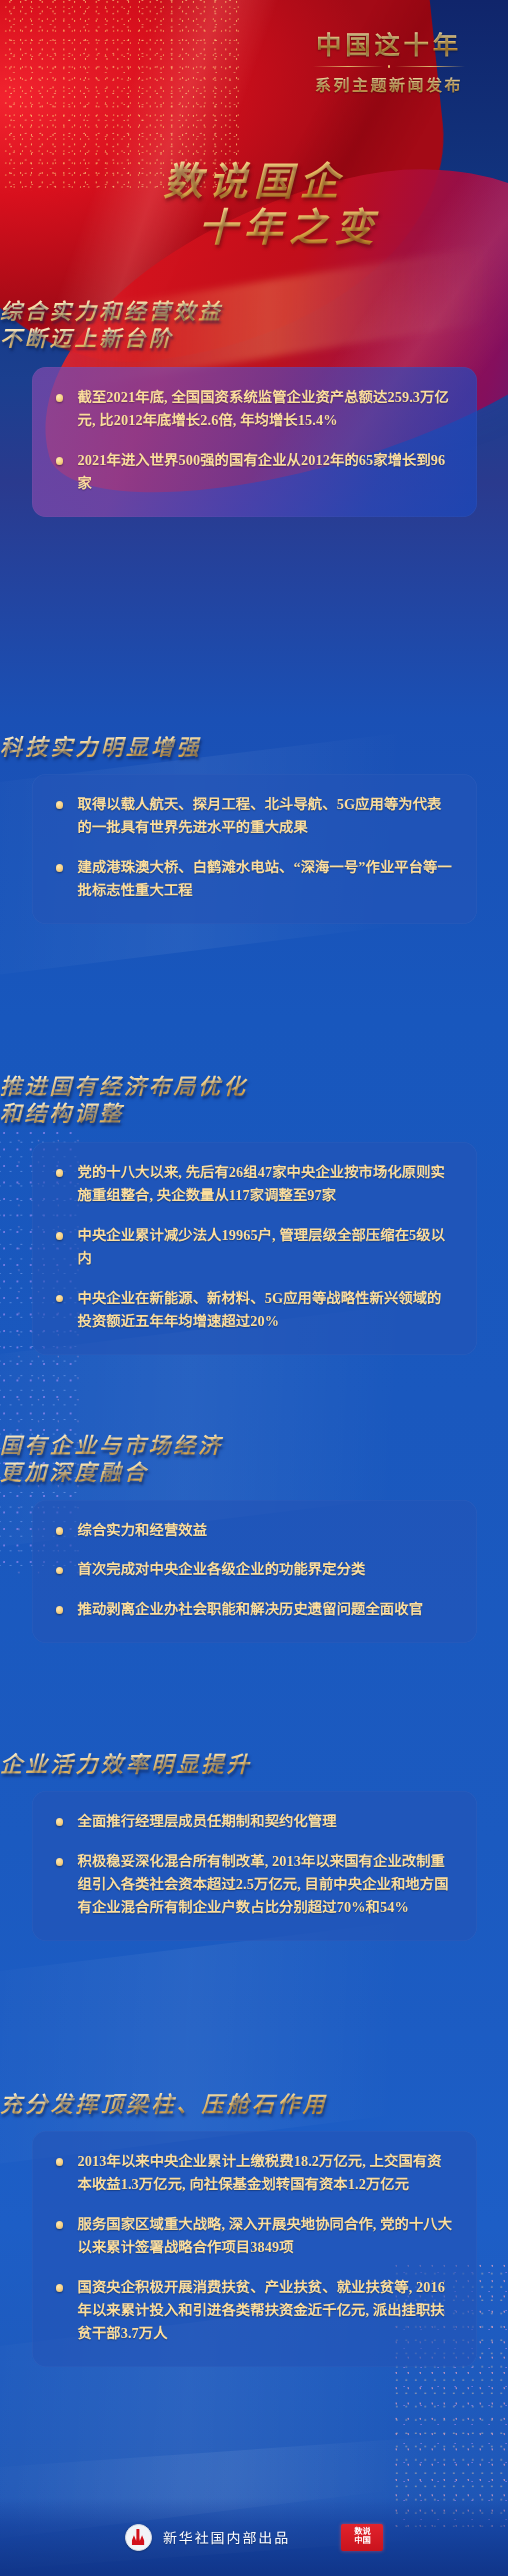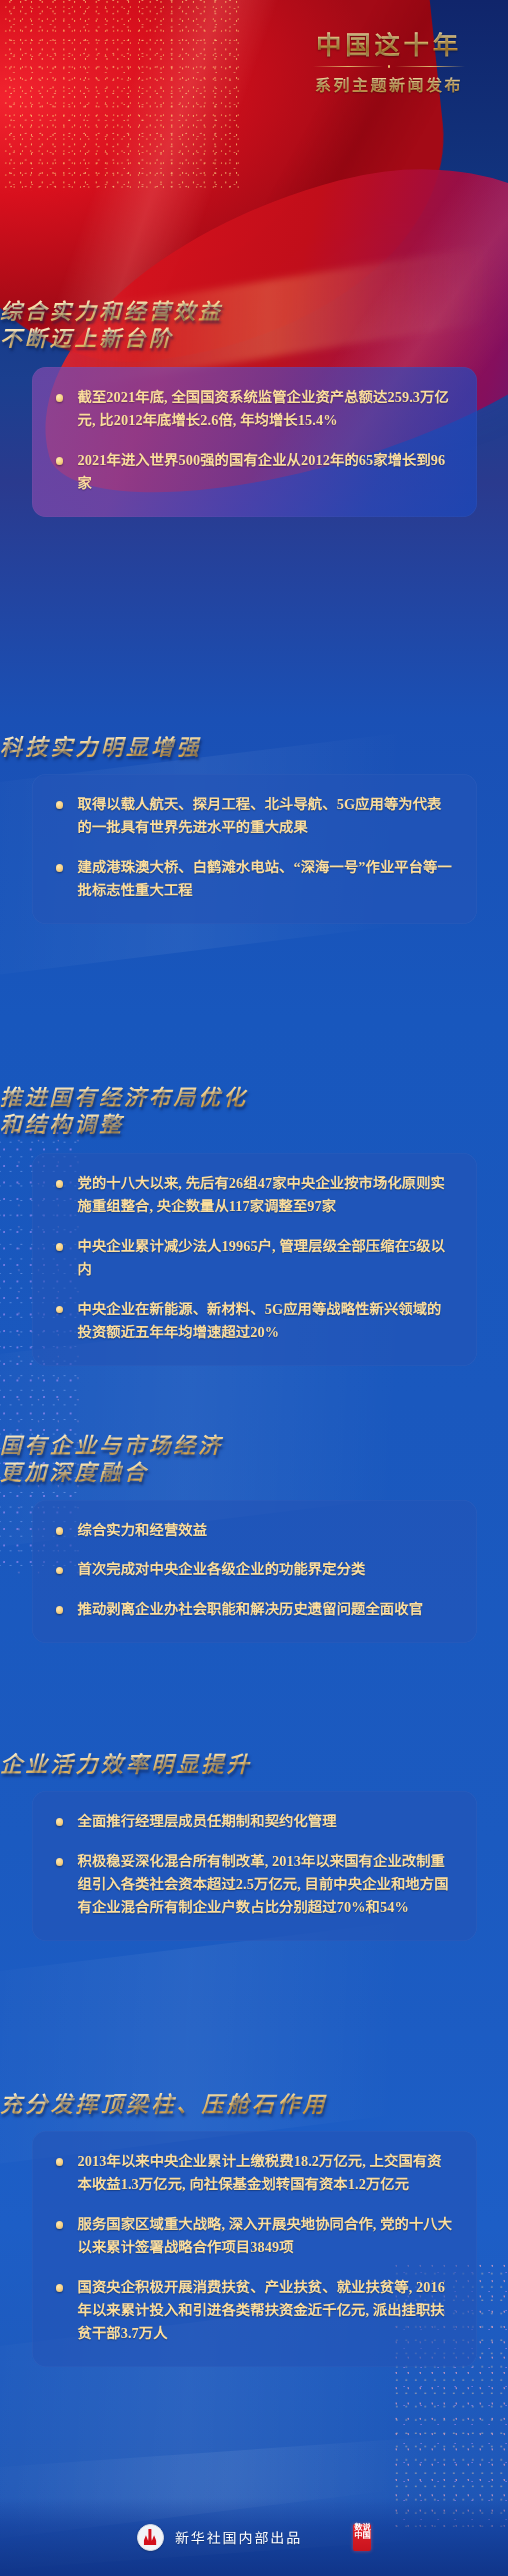--- a/index.html
+++ b/index.html
@@ -269,25 +269,25 @@
     transform: translateX(-50%);
     width: 12.7px; height: 11.4px; background: #d3101b;
     clip-path: polygon(0 62%, 18% 10%, 36% 62%, 50% 0, 64% 62%, 82% 10%, 100% 62%, 100% 100%, 0 100%);
   }
   .footer-text {
     font-family: "Liberation Sans", "DejaVu Sans", sans-serif;
     font-size: 14px; letter-spacing: 1.9px; color: #ffffff;
     text-shadow: 0 0.6px 1.3px rgba(0,0,0,.3);
   }
   .seal {
-    width: 18px; height: 27px; flex: none;
+    width: 42px; height: 27px; flex: none;
     background: linear-gradient(180deg, #e2232c 0%, #c9131d 100%);
     border-radius: 1.9px;
     display: flex; flex-direction: column;
-    align-items: center; justify-content: flex-start;
+    align-items: center; justify-content: center;
     font-family: "Liberation Serif", "DejaVu Serif", serif;
     font-size: 8.3px; font-weight: bold; color: #ffffff;
     line-height: 1.05; letter-spacing: 0;
     box-shadow: 0 0 3.8px rgba(255,90,90,.55);
     margin-left: 40px;
   }
 </style>
 </head>
 <body>
 
@@ -310,20 +310,24 @@
   <div class="brand-lockup">
     <div class="brand-title">中国这十年</div>
     <div class="brand-rule">
       <i></i>
         <b></b>
         <i></i>
     </div>
     <div class="brand-sub">系列主题新闻发布</div>
   </div>
 
+  <div class="main-title">
+    <div class="mt-line">数说国企</div>
+    <div class="mt-line second">十年之变</div>
+  </div>
 
   <div class="content" id="sections-root">
       <div class="section" style="position: absolute; left: 0px; top: 299px; width: 508px;">
         <div>
           <div class="section-heading sh-2">综合实力和经营效益</div>
           <div class="section-heading sh-2">不断迈上新台阶</div>
         </div>
         <div class="card gradient" style="margin-top: 14px;">
           <ul class="bullet-list">
             <li class="bullet-item">截至2021年底, 全国国资系统监管企业资产总额达259.3万亿元, 比2012年底增长2.6倍, 年均增长15.4%</li>
@@ -335,21 +339,21 @@
         <div>
           <div class="section-heading sh-1">科技实力明显增强</div>
         </div>
         <div class="card" style="margin-top: 12.7px;">
           <ul class="bullet-list">
             <li class="bullet-item">取得以载人航天、探月工程、北斗导航、5G应用等为代表的一批具有世界先进水平的重大成果</li>
             <li class="bullet-item">建成港珠澳大桥、白鹤滩水电站、“深海一号”作业平台等一批标志性重大工程</li>
           </ul>
         </div>
       </div>
-      <div class="section" style="position: absolute; left: 0px; top: 1074px; width: 508px; margin-top: 11px;">
+      <div class="section" style="position: absolute; left: 0px; top: 1074px; width: 508px;">
         <div>
           <div class="section-heading sh-2">推进国有经济布局优化</div>
           <div class="section-heading sh-2">和结构调整</div>
         </div>
         <div class="card" style="margin-top: 14px;">
           <ul class="bullet-list">
             <li class="bullet-item">党的十八大以来, 先后有26组47家中央企业按市场化原则实施重组整合, 央企数量从117家调整至97家</li>
             <li class="bullet-item">中央企业累计减少法人19965户, 管理层级全部压缩在5级以内</li>
             <li class="bullet-item">中央企业在新能源、新材料、5G应用等战略性新兴领域的投资额近五年年均增速超过20%</li>
           </ul>

